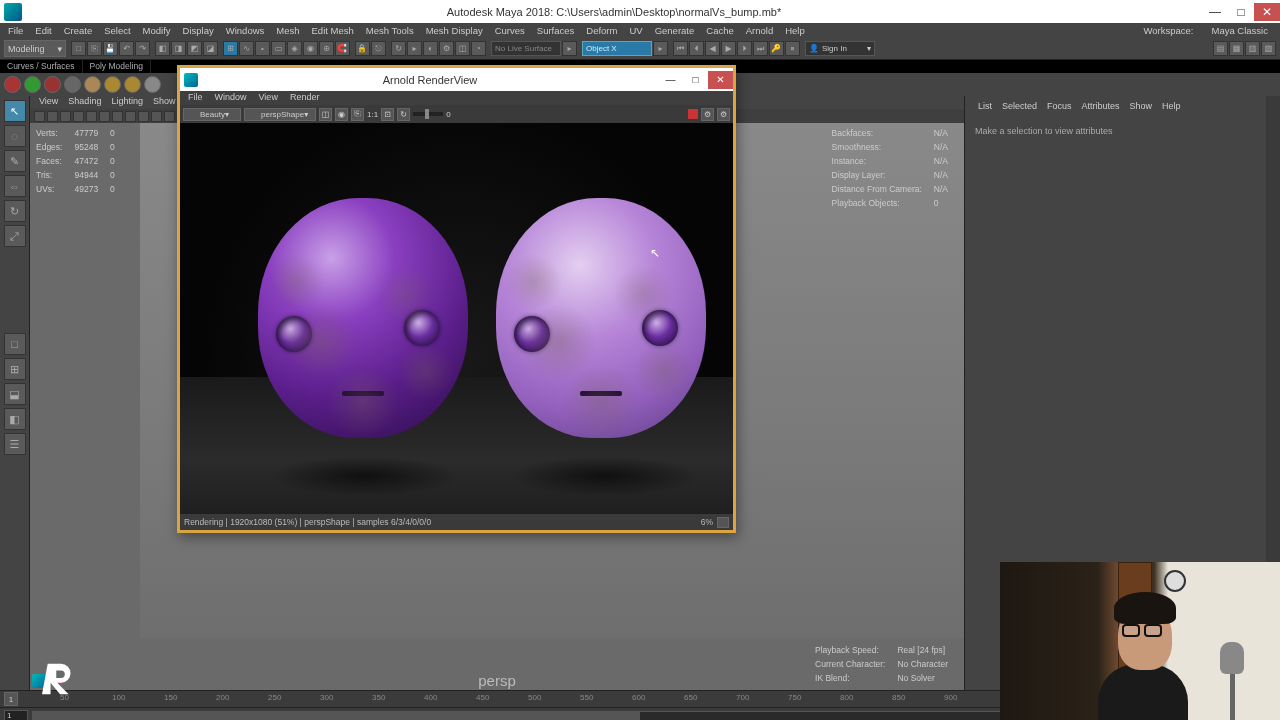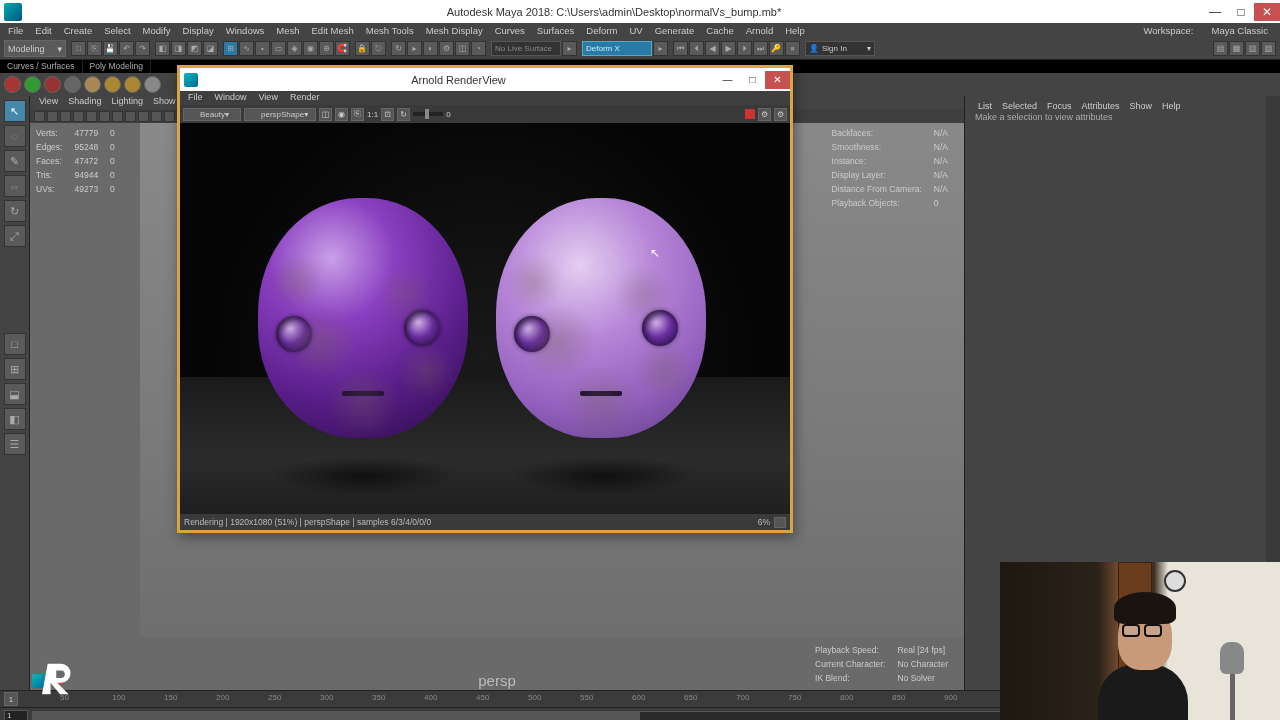--- a/index.html
+++ b/index.html
@@ -46,31 +46,31 @@
 .playback-panel table td{padding:1px 8px 1px 2px}
 .cam-label{position:absolute;bottom:1px;left:50%;transform:translateX(-50%);font-size:15px;color:#bbb}
 .axis{position:absolute;left:20px;bottom:6px;width:20px;height:20px}
 .axis::before{content:"";position:absolute;left:0;bottom:0;width:2px;height:14px;background:#4c4}
 .axis::after{content:"";position:absolute;left:0;bottom:0;width:14px;height:2px;background:#c44}
 .mlogo{position:absolute;left:2px;bottom:2px;width:14px;height:14px;background:linear-gradient(135deg,#0bb 0%,#069 100%);border-radius:2px}
 .rightpanel{width:316px;background:#444;border-left:1px solid #222;display:flex}
 .attr-area{flex:1;padding:4px 6px}
 .attr-menubar{font-size:9px;color:#ccc;display:flex;gap:0;padding:0 2px}
 .attr-menubar span{padding:1px 5px;cursor:pointer}
-.attr-hint{font-size:9px;color:#aaa;margin-left:4px}
+.attr-hint{font-size:9px;color:#aaa;margin-top:14px;margin-left:4px}
 .rtabs{width:14px;background:#3a3a3a;display:flex;flex-direction:column;font-size:8px;color:#888;writing-mode:vertical-rl;text-orientation:mixed;padding-top:10px;gap:8px}
 .timeline{height:17px;background:#3b3b3b;border-top:1px solid #222;display:flex;align-items:center;font-size:8px;color:#888;position:relative}
 .timeline .num{position:absolute;top:2px}
 .timeline .cur{width:14px;height:14px;background:#555;border:1px solid #666;font-size:8px;color:#ccc;display:flex;align-items:center;justify-content:center;margin-left:4px}
 .rangebar{height:16px;background:#3b3b3b;border-top:1px solid #222;display:flex;align-items:center;padding:0 4px;gap:4px}
 .rangebar .fld{width:24px;height:12px;background:#222;border:1px solid #555;font-size:8px;color:#ccc;display:flex;align-items:center;padding:0 2px}
 .rangebar .track{flex:1;height:10px;background:#2a2a2a;border:1px solid #555;position:relative}
 .rangebar .track .slider{position:absolute;left:0;width:50%;height:100%;background:#555}
 
-.arnold{position:absolute;left:177px;top:65px;width:616px;height:468px;border:3px solid #d9a441;background:#444;display:flex;flex-direction:column;box-shadow:2px 4px 12px rgba(0,0,0,.4)}
+.arnold{position:absolute;left:177px;top:65px;width:559px;height:468px;border:3px solid #d9a441;background:#444;display:flex;flex-direction:column;box-shadow:2px 4px 12px rgba(0,0,0,.4)}
 .arnold .artitle{height:23px;background:#fff;display:flex;align-items:center;font-size:11px;color:#333}
 .arnold .artitle .alogo{width:14px;height:14px;margin:0 4px;background:linear-gradient(135deg,#0bb 0%,#069 100%);border-radius:2px}
 .arnold .artitle .t{flex:1;text-align:center}
 .arnold .artitle .wbtn{width:25px;height:18px;display:flex;align-items:center;justify-content:center;font-size:10px}
 .arnold .artitle .wbtn.cl{background:#c75050;color:#fff}
 .arnold .amenubar{height:14px;background:#3f3f3f;display:flex;font-size:9px;color:#ccc;padding-left:2px}
 .arnold .amenubar span{padding:1px 6px}
 .arnold .atoolbar{height:18px;background:#3a3a3a;display:flex;align-items:center;padding:0 3px;gap:3px;font-size:8px;color:#ccc}
 .arnold .atoolbar .dd{width:58px;height:13px;background:#555;border:1px solid #666;padding:0 16px;display:flex;align-items:center}
 .arnold .atoolbar .dd.wide{width:72px}
@@ -176,21 +176,21 @@
   <div class="btn">↻</div>
   <div class="btn">▸</div>
   <div class="btn">◐</div>
   <div class="btn">⚙</div>
   <div class="btn">◫</div>
   <div class="btn">◔</div>
   <div class="sep"></div>
   <div class="nolive">No Live Surface</div>
   <div class="btn">▸</div>
   <div class="sep"></div>
-  <div class="objx">Deform X</div>
+  <div class="objx">Object X</div>
   <div class="btn">▸</div>
   <div class="sep"></div>
   <div class="btn">⏮</div>
   <div class="btn">⏴</div>
   <div class="btn">◀</div>
   <div class="btn">▶</div>
   <div class="btn">⏵</div>
   <div class="btn">⏭</div>
   <div class="btn">🔑</div>
   <div class="btn">⏸</div>

